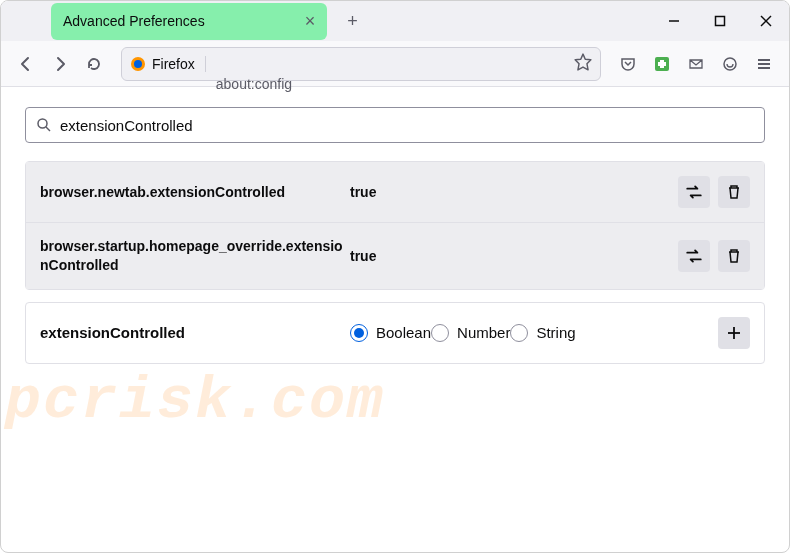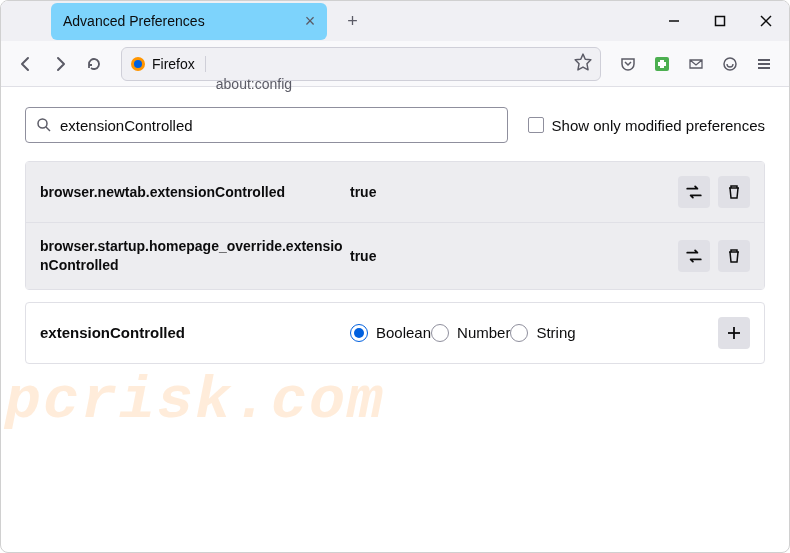--- a/index.html
+++ b/index.html
@@ -1,19 +1,19 @@
 <!DOCTYPE html>
 <html><head>
   <meta charset="utf-8">
   <style>
     * { box-sizing: border-box; margin: 0; padding: 0; font-family: -apple-system, BlinkMacSystemFont, "Segoe UI", sans-serif; }
     body { width: 790px; height: 553px; background: #fff; border: 1px solid #d0d0d0; border-radius: 8px; overflow: hidden; position: relative; }
     
     .titlebar { height: 40px; display: flex; align-items: center; background: #f0f0f4; }
-    .tab { display: flex; align-items: center; background: #7dd3fc; border-radius: 6px; padding: 8px 12px; margin-left: 50px; gap: 100px; font-size: 14px; color: #0c0c0d; }
+    .tab { display: flex; align-items: center; background: #86efac; border-radius: 6px; padding: 8px 12px; margin-left: 50px; gap: 100px; font-size: 14px; color: #0c0c0d; }
     .tab-close { font-size: 18px; color: #5b5b66; cursor: pointer; }
     .new-tab { margin-left: 20px; font-size: 18px; color: #5b5b66; cursor: pointer; }
     .window-controls { margin-left: auto; display: flex; gap: 0; }
     .win-btn { width: 46px; height: 40px; display: flex; align-items: center; justify-content: center; font-size: 14px; cursor: pointer; }
     
     .toolbar { height: 46px; display: flex; align-items: center; padding: 0 10px; gap: 4px; background: #f9f9fb; border-bottom: 1px solid #e0e0e6; }
     .nav-btn { width: 30px; height: 30px; display: flex; align-items: center; justify-content: center; border-radius: 4px; cursor: pointer; }
     .nav-btn svg { width: 16px; height: 16px; }
     .address-bar { flex: 1; display: flex; align-items: center; background: #f0f0f4; border-radius: 6px; height: 32px; padding: 16px 8px; margin: 0 8px; border: 1px solid #cfcfd8; }
     .address-prefix { display: flex; align-items: center; gap: 6px; padding-right: 10px; border-right: 1px solid #cfcfd8; }
@@ -145,24 +145,20 @@
 
 <div class="content">
   <div class="search-row">
     <div class="search-box">
       <svg width="16" height="16" viewBox="0 0 16 16">
           <circle cx="6.5" cy="6.5" r="4.5" fill="none" stroke="#5b5b66" stroke-width="1.5"></circle>
           <line x1="10" y1="10" x2="14" y2="14" stroke="#5b5b66" stroke-width="1.5"></line>
         </svg>
       <input class="search-input" value="extensionControlled" style="">
     </div>
-    <label class="checkbox-label">
-      <span class="checkbox"></span>
-      <span>Show only modified preferences</span>
-    </label>
   </div>
 
   <div class="results">
     <div class="pref-row modified">
       <div class="pref-name">browser.newtab.extensionControlled</div>
       <div class="pref-value">true</div>
       <div class="pref-spacer"></div>
       <div class="icon-btn">
         <svg width="18" height="18" viewBox="0 0 16 16">
             <path d="M2 5h9l-2-2M14 11H5l2 2" fill="none" stroke="#0c0c0d" stroke-width="1.6" stroke-linecap="round" stroke-linejoin="round"></path>

